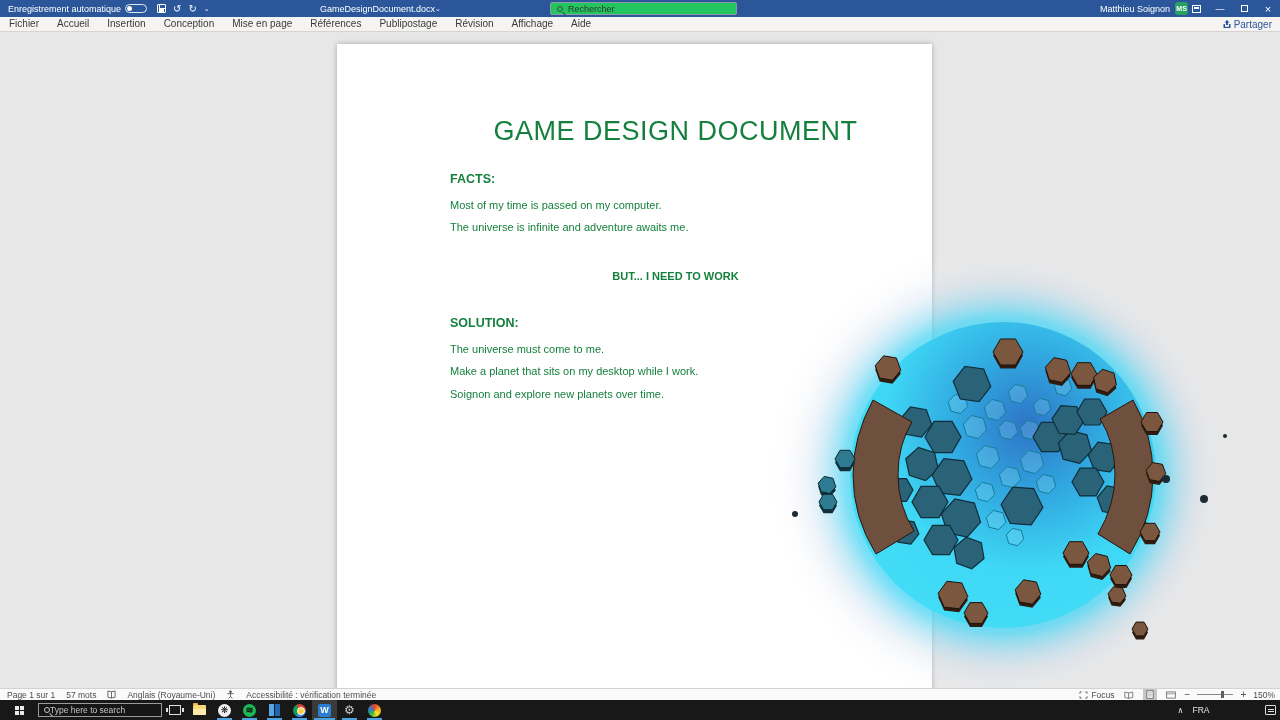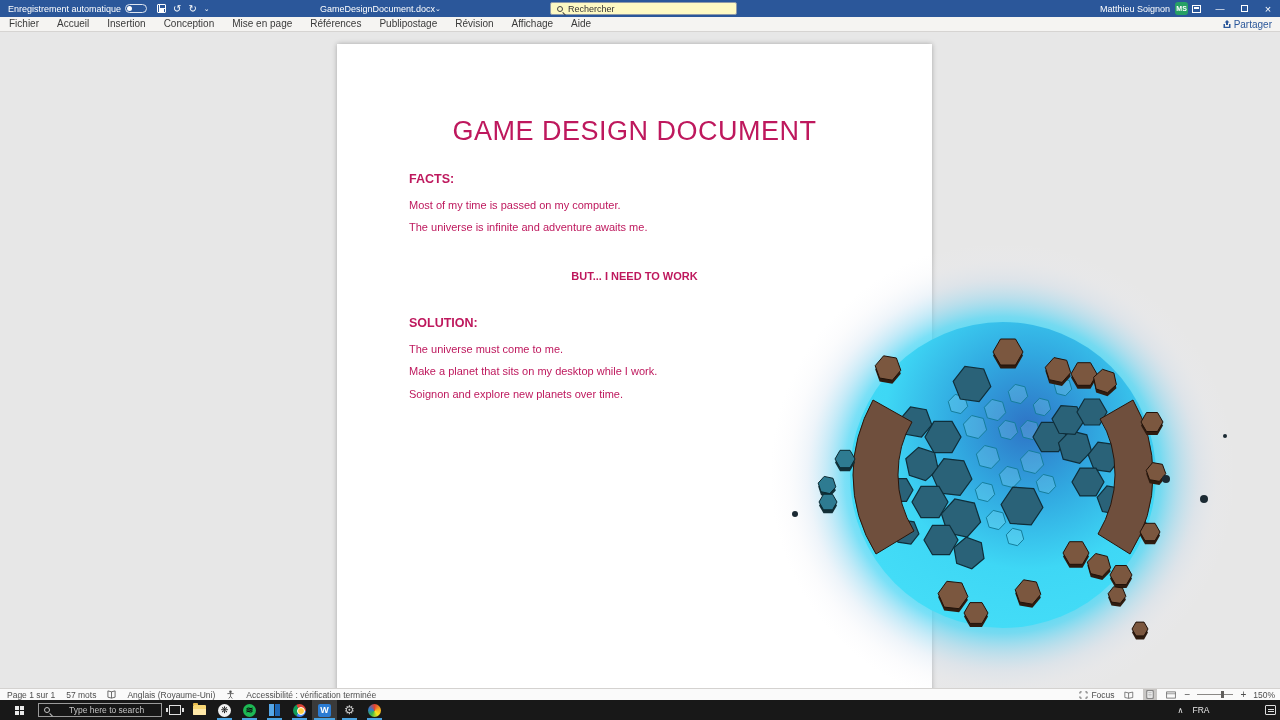--- a/index.html
+++ b/index.html
@@ -11,21 +11,21 @@
   .titlebar { position:absolute; top:0; left:0; width:1280px; height:17px;
               background:#2b579a; color:#fff; font-size:9px; display:flex; align-items:center; }
   .autosave { display:flex; align-items:center; gap:4px; padding-left:8px; white-space:nowrap; }
   .toggle { width:22px; height:9px; border:1px solid #dfe6f0; border-radius:5px; position:relative; }
   .toggle .knob { position:absolute; left:1px; top:1px; width:5px; height:5px; border-radius:50%; background:#fff; }
   .qat { display:flex; align-items:center; gap:7px; margin-left:10px; font-size:10px; }
   .qat .disk { width:9px; height:9px; border:1px solid #fff; border-radius:1px; position:relative; }
   .qat .disk:before { content:""; position:absolute; left:1px; top:0; width:5px; height:3px; border:1px solid #fff; border-top:none; }
   .qat .disk:after { content:""; position:absolute; left:1px; bottom:0; width:5px; height:3px; background:#fff; }
   .doc-title { position:absolute; left:320px; top:0; height:17px; display:flex; align-items:center; gap:0; white-space:nowrap; }
-  .tb-search { position:absolute; left:550px; top:2px; width:187px; height:13px; background:#fef9c3;
+  .tb-search { position:absolute; left:550px; top:2px; width:187px; height:13px; background:#22c55e;
                border:1px solid #8f9aa8; border-radius:2px; display:flex; align-items:center; gap:5px;
                padding-left:6px; color:#333; }
   .mag { width:6px; height:6px; border:1px solid #444; border-radius:50%; position:relative; flex:0 0 auto; }
   .mag:after { content:""; position:absolute; left:5px; top:5px; width:4px; height:1px; background:#444; transform:rotate(45deg); transform-origin:0 0; }
   .account { position:absolute; left:1100px; top:0; height:17px; display:flex; align-items:center; gap:5px; }
   .avatar { width:13px; height:13px; border-radius:3px; background:#27a065; color:#fff; font-size:7px;
             display:flex; align-items:center; justify-content:center; font-weight:bold; }
   .win-controls { position:absolute; right:0; top:0; height:17px; display:flex; align-items:center; }
   .win-controls .wc { width:24px; height:17px; display:flex; align-items:center; justify-content:center; font-size:9px; color:#fff; }
   .ribbon-opt { width:9px; height:8px; border:1px solid #fff; position:relative; }
@@ -35,21 +35,21 @@
   
   .menubar { position:absolute; top:17px; left:0; width:1280px; height:15px; background:#f5f4f2;
              border-bottom:1px solid #d6d4d2; display:flex; align-items:flex-end; font-size:10px; color:#3a3a3a; }
   .menubar .tab { padding:0 9px; height:15px; display:flex; align-items:center; cursor:default; }
   .share-btn { position:absolute; right:8px; top:0; height:15px; display:flex; align-items:center; gap:3px; color:#2b579a; }
 
   
   .docarea { position:absolute; top:32px; left:0; width:1280px; height:656px; background:#e7e7e7; overflow:hidden; }
   .page { position:absolute; left:337px; top:12px; width:595px; height:700px; background:#fff;
           box-shadow:0 0 5px rgba(0,0,0,0.28); }
-  .page .t { position:absolute; color:#be185d; }
+  .page .t { position:absolute; color:#15803d;margin-left:41px; }
   .doc-main-title { top:72px; left:0; width:595px; text-align:center; font-size:27px; letter-spacing:0.5px; }
   .h-facts   { top:128px; left:72px; font-size:12.5px; font-weight:bold; }
   .p1        { top:155px; left:72px; font-size:11px; }
   .p2        { top:177px; left:72px; font-size:11px; }
   .interlude { top:226px; left:0; width:595px; text-align:center; font-size:11px; font-weight:bold; }
   .h-sol     { top:272px; left:72px; font-size:12.5px; font-weight:bold; }
   .s1        { top:299px; left:72px; font-size:11px; }
   .s2        { top:321px; left:72px; font-size:11px; }
   .s3        { top:344px; left:72px; font-size:11px; }
   .closing   { top:389px; left:0; width:595px; text-align:center; font-size:11px; font-weight:bold; }
@@ -69,21 +69,21 @@
   .zoomtrack { width:36px; height:1px; background:#8a8886; position:relative; }
   .zoomthumb { position:absolute; left:24px; top:-3px; width:3px; height:7px; background:#605e5c; }
 
   
   .taskbar { position:absolute; top:700px; left:0; width:1280px; height:20px; background:#181818;
              display:flex; align-items:center; color:#ddd; }
   .startbtn { width:38px; height:20px; display:flex; align-items:center; justify-content:center; }
   .winlogo { display:grid; grid-template-columns:4px 4px; grid-template-rows:4px 4px; gap:1px; }
   .winlogo i { background:#eaeaea; }
   .tb-searchbox { width:124px; height:14px; border:1px solid #9a9a9a; background:#161616; display:flex;
-                  align-items:center; gap:19px; padding-left:5px; color:#c5c5c5; font-size:8.5px; white-space:nowrap; }
+                  align-items:center; gap:0; padding-left:5px; color:#c5c5c5; font-size:8.5px; white-space:nowrap; }
   .tb-searchbox .mag { border-color:#c5c5c5; } .tb-searchbox .mag:after { background:#c5c5c5; }
   .app { width:25px; height:20px; display:flex; align-items:center; justify-content:center; position:relative; }
   .app.running:after { content:""; position:absolute; bottom:0; left:5px; width:15px; height:2px; background:#4aa3e0; }
   .app.active { background:#3a3a3a; }
   .app.active:after { left:2px; width:21px; }
   .ico-circle { width:13px; height:13px; border-radius:50%; display:flex; align-items:center; justify-content:center; }
   .taskview { width:12px; height:10px; border:1px solid #e0e0e0; position:relative; }
   .taskview:before, .taskview:after { content:""; position:absolute; top:2px; width:2px; height:4px; background:#e0e0e0; }
   .taskview:before { left:-4px; } .taskview:after { right:-4px; }
   .folder { width:13px; height:10px; background:#f8d775; border-radius:1px; position:relative; }

